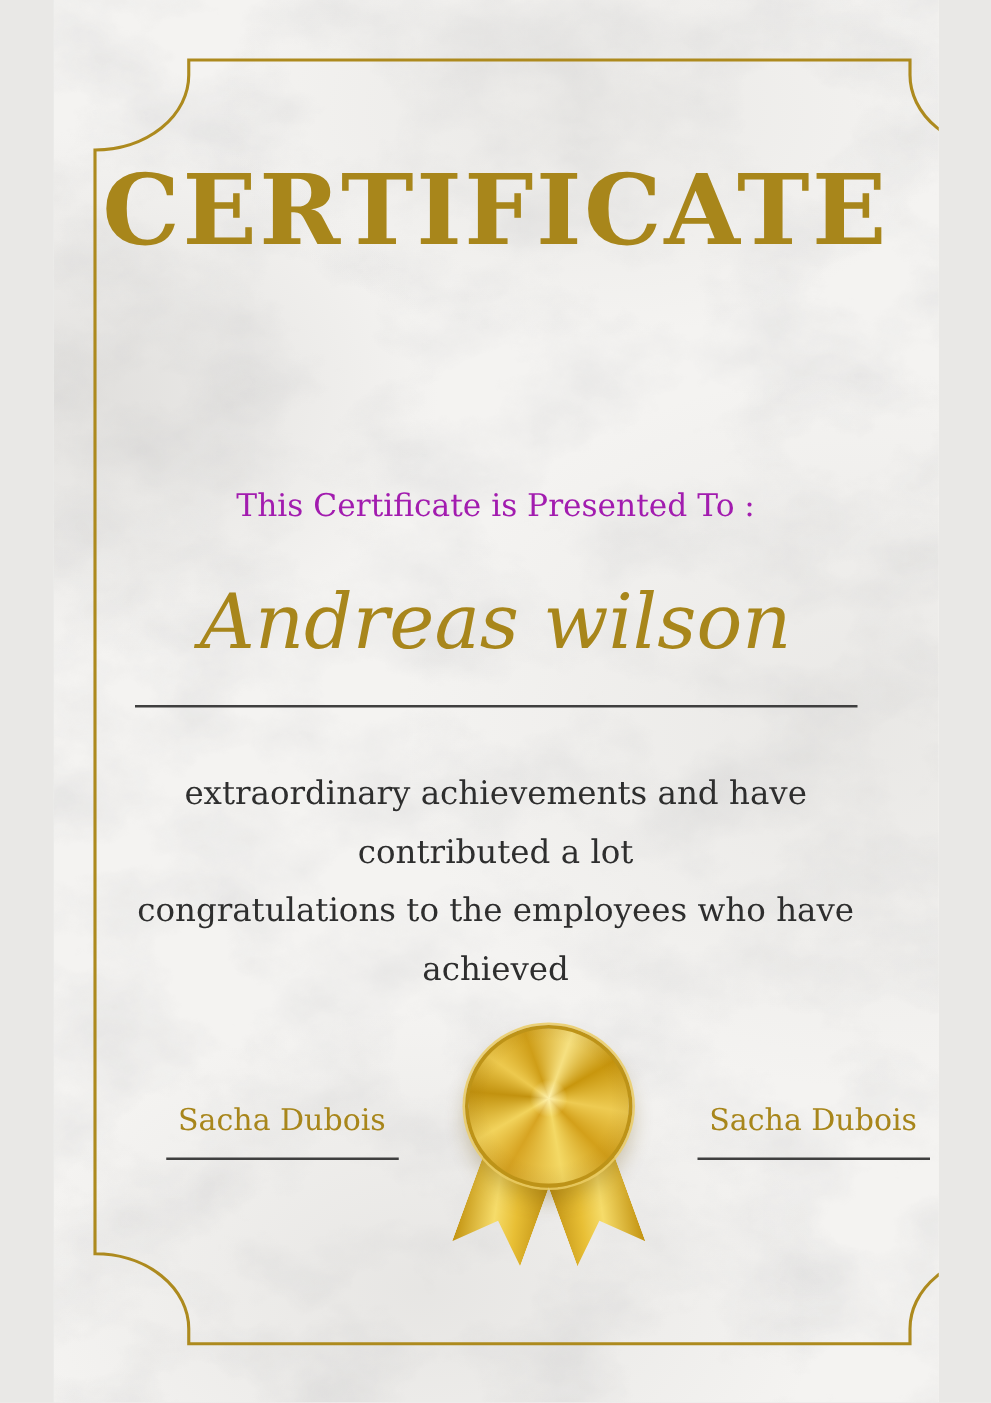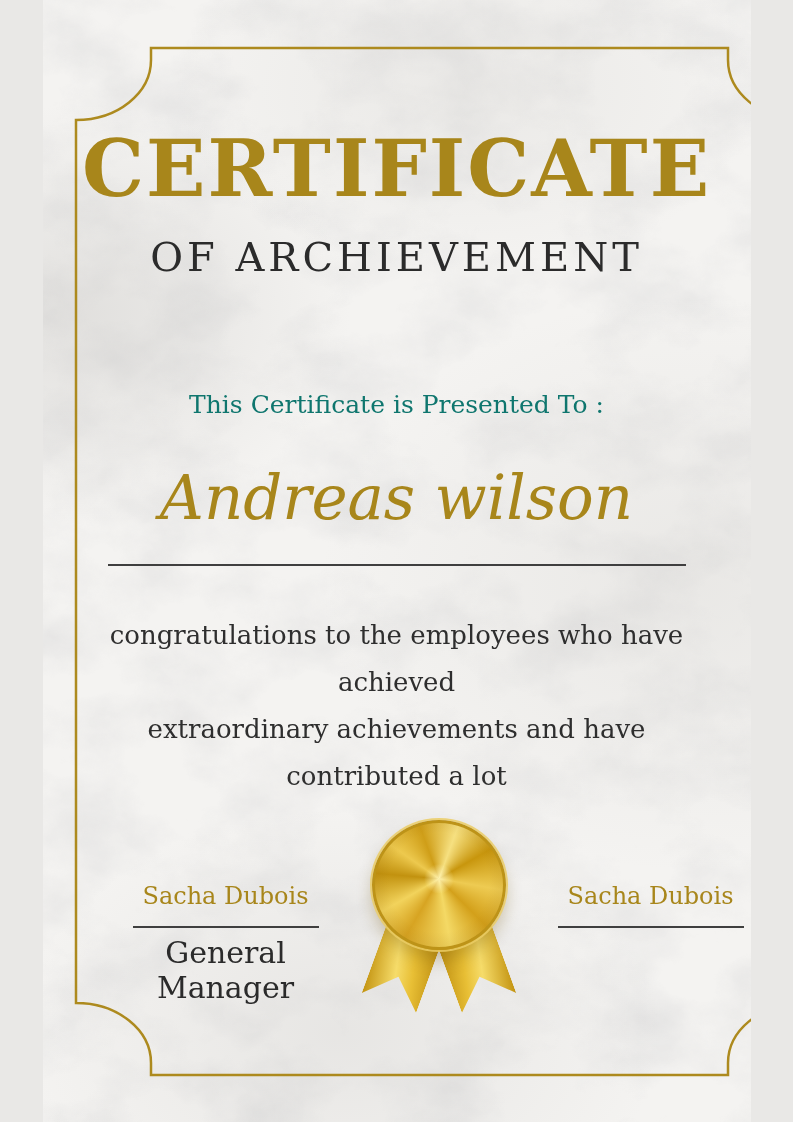--- a/index.html
+++ b/index.html
@@ -52,21 +52,21 @@
     font-size: 40px;
     font-weight: normal;
     letter-spacing: 4px;
     color: var(--dark-text);
   }
   .presented {
     position: absolute;
     top: 390px; left: 0; right: 0;
     text-align: center;
     font-size: 25px;
-    color: #0f766e;
+    color: #a21caf;
   }
   .recipient-name {
     position: absolute;
     top: 458px; left: 0; right: 0;
     text-align: center;
     font-style: italic;
     font-size: 61px;
     line-height: 1.3;
     color: var(--gold);
   }
@@ -174,42 +174,40 @@
     <rect width="793" height="1122" fill="#f4f3f1"></rect>
     <rect width="793" height="1122" filter="url(#marble)" opacity="0.5"></rect>
   </svg>
   <div class="tint"></div>
 
   <svg class="frame-svg" width="793" height="1122" xmlns="http://www.w3.org/2000/svg" aria-hidden="true">
     <path d="M 108,48 H 685 V 60 A 75,60 0 0 0 758,120 V 1003 A 75,60 0 0 0 685,1063 V 1075 H 108 V 1063 A 75,60 0 0 0 33,1003 V 120 A 75,60 0 0 0 108,60 Z" fill="none" stroke="#ad8a1e" stroke-width="2.5"></path>
   </svg>
 
   <div class="title">CERTIFICATE</div>
-  <div class="subtitle">OF ARCHIEVEMENT</div>
 
   <div class="presented">This Certificate is Presented To :</div>
 
   <div class="recipient-name">Andreas wilson</div>
   <div class="name-underline"></div>
 
   <div class="body-text">
+    <div>extraordinary achievements and have contributed a lot</div>
     <div>congratulations to the employees who have achieved</div>
-    <div>extraordinary achievements and have contributed a lot</div>
   </div>
 
   <div class="medal">
     <div class="ribbon left"></div>
     <div class="ribbon right"></div>
     <div class="coin"></div>
   </div>
 
   <div class="sig-block left-block">
     <div class="sig-name">Sacha Dubois</div>
     <div class="sig-line"></div>
-    <div class="sig-title">General Manager</div>
   </div>
 
   <div class="sig-block right-block">
     <div class="sig-name">Sacha Dubois</div>
     <div class="sig-line"></div>
   </div>
 
 </div>
 
 </body></html>

